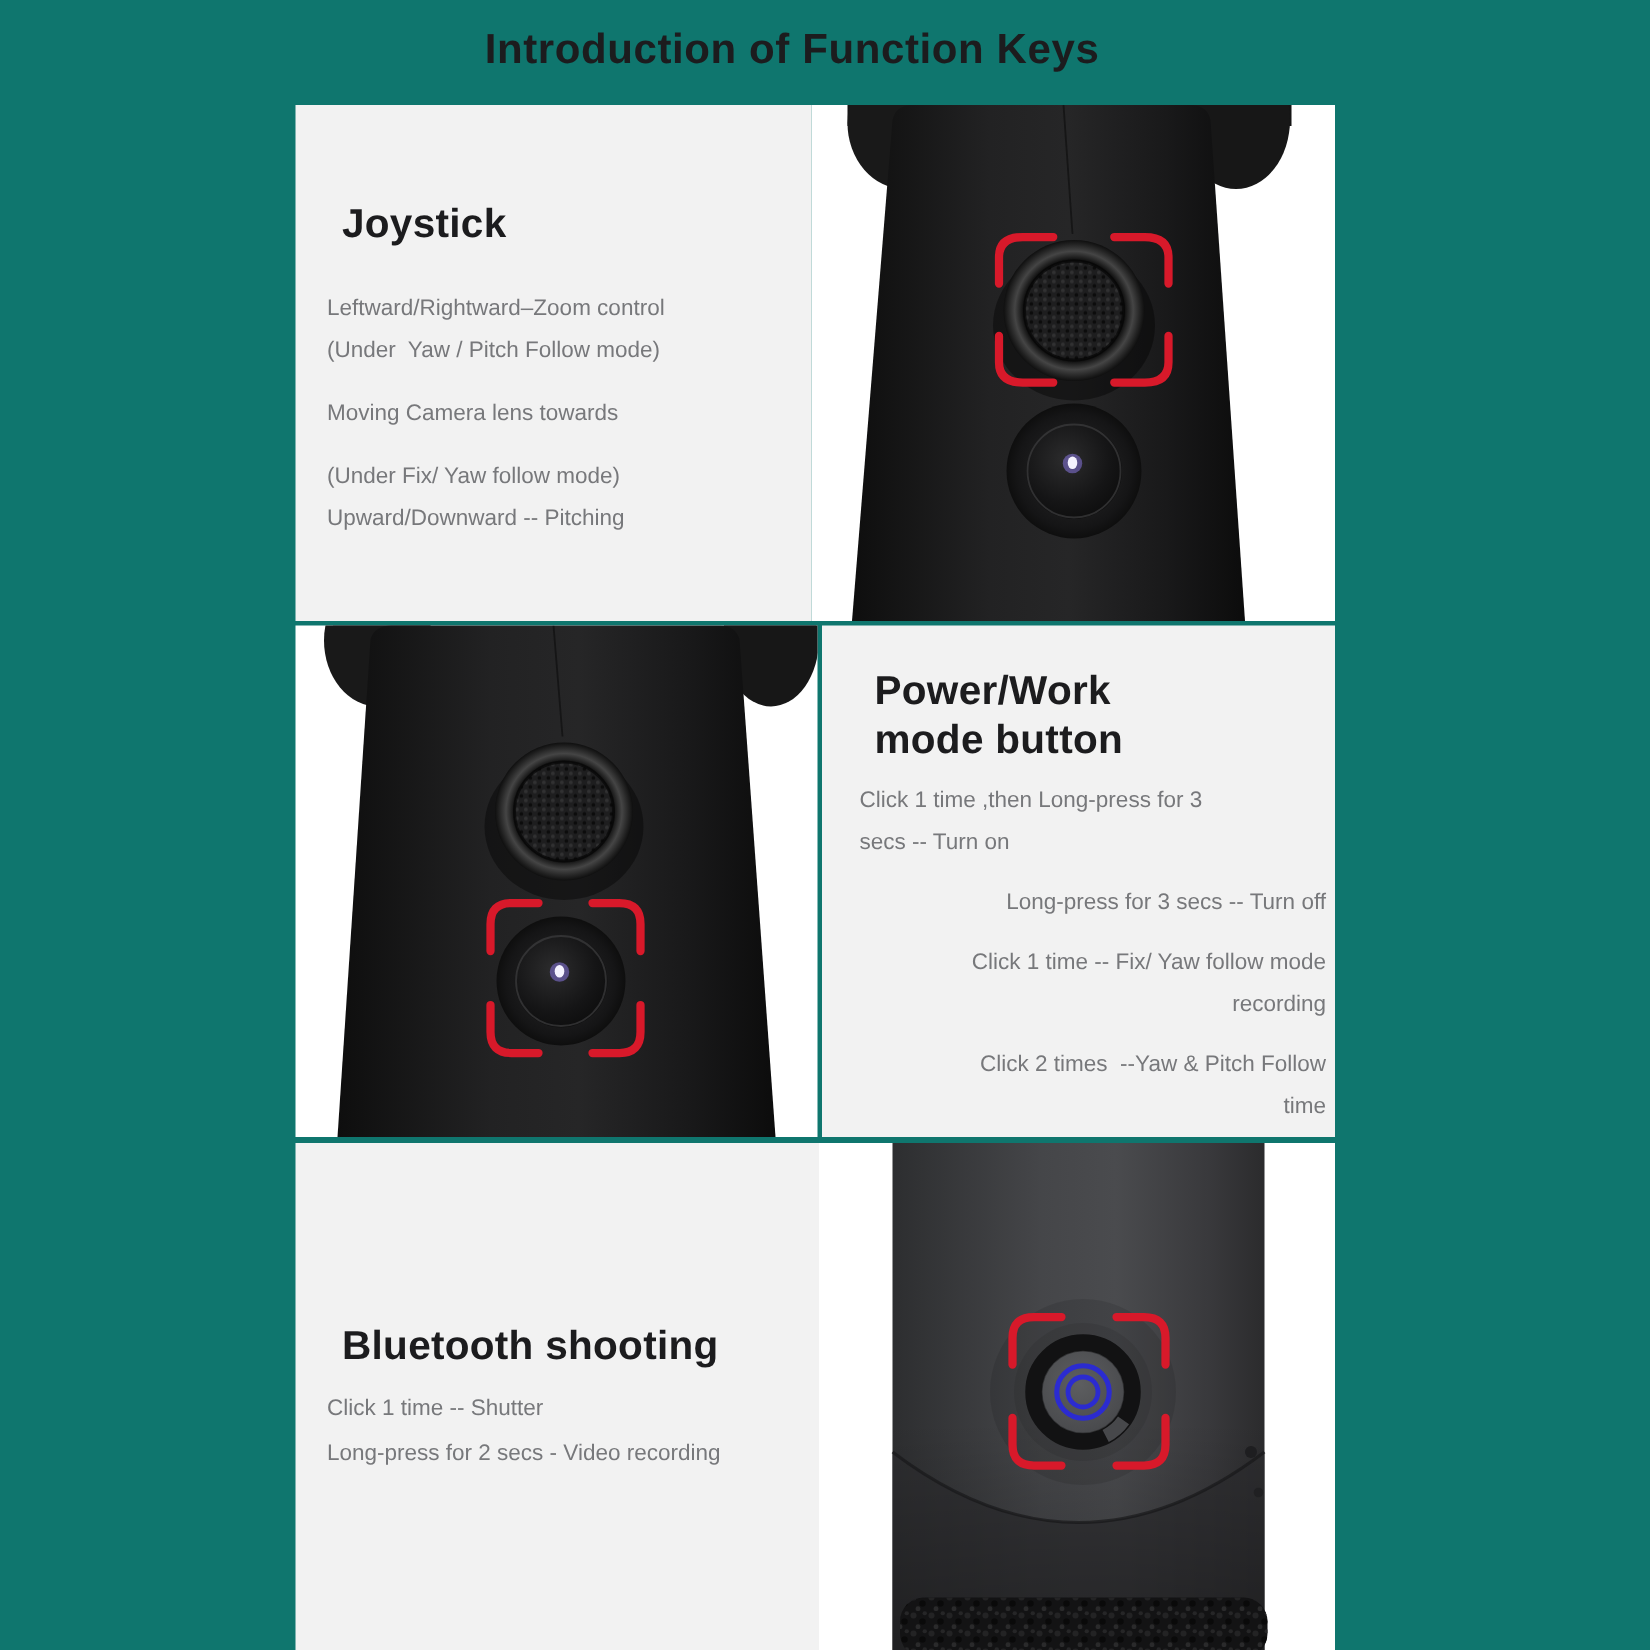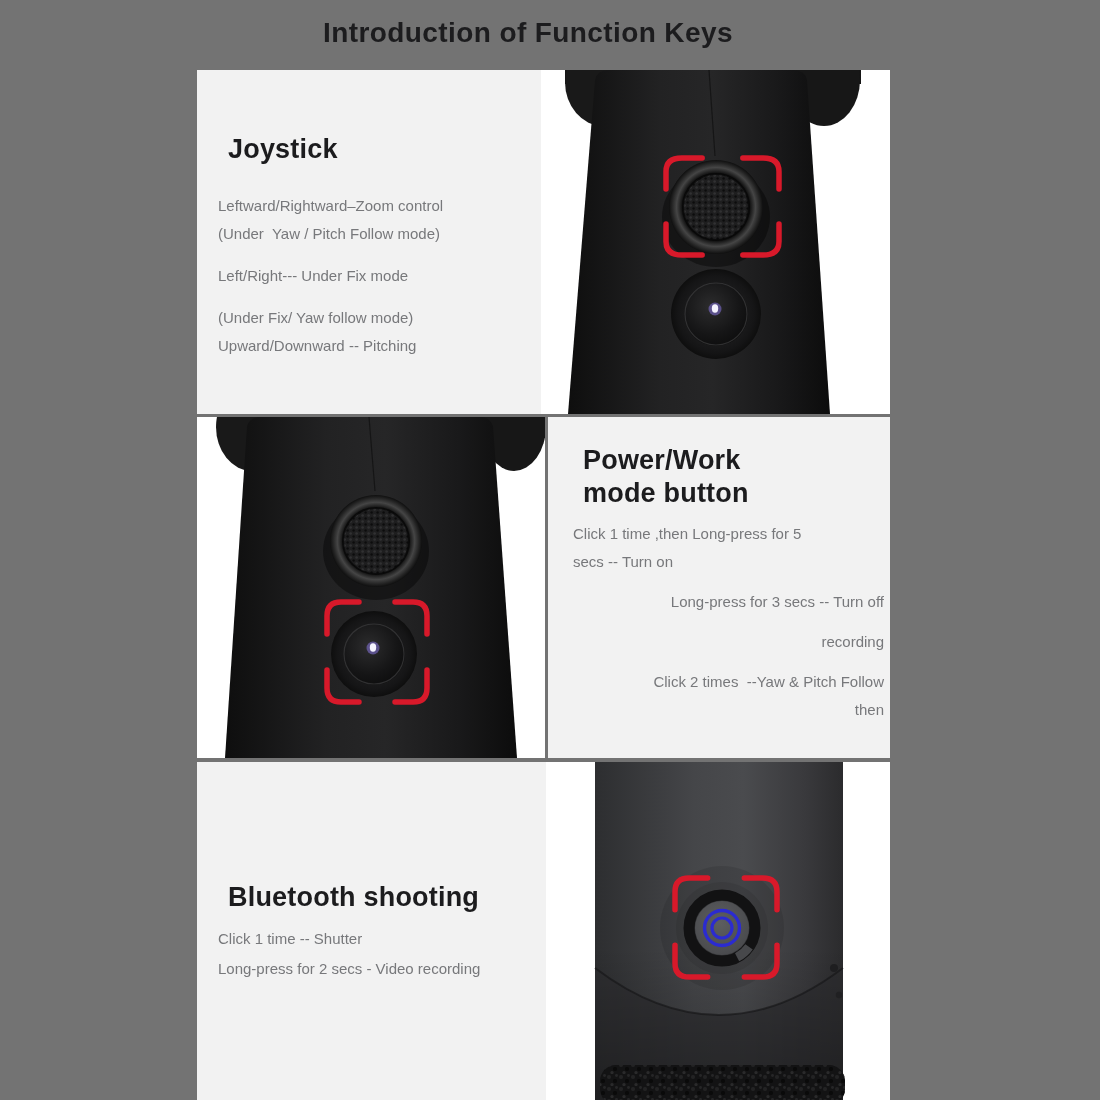--- a/index.html
+++ b/index.html
@@ -1,17 +1,17 @@
 <!DOCTYPE html>
 <html style="--panel-bg: #f2f2f2; --heading-text: #1c1c1e; --body-text: #77787b; --accent-red: #d8192a; --bluetooth-blue: #2b2bd0; --led-purple: #8f7bf0;"><head>
 <meta charset="utf-8">
 <style>
   html,body{margin:0;padding:0;background:#ffffff;}
   body{font-family:"Liberation Sans",sans-serif;}
-  .page{position:relative;width:1100px;height:1100px;background:#737373;overflow:hidden;}
+  .page{position:relative;width:1100px;height:1100px;background:#0f766e;overflow:hidden;}
 
   .title{position:absolute;top:17px;left:528px;transform:translateX(-50%);margin:0;
          font-size:28px;font-weight:700;color:var(--heading-text);letter-spacing:.4px;white-space:nowrap;}
 
   .panel{position:absolute;background:var(--panel-bg);box-sizing:border-box;}
   .panel h2{margin:10px;font-size:27px;font-weight:700;color:var(--heading-text);letter-spacing:.2px;}
   .hline{display:block;line-height:33px;white-space:pre-wrap;}
   .panel p{margin:0;color:var(--body-text);font-size:15px;font-weight:500;}
   .line{display:block;line-height:28px;white-space:pre-wrap;}
 
@@ -101,21 +101,21 @@
 
   <section class="panel panel-joystick">
     <h2>
       <span class="hline">Joystick</span>
     </h2>
     <p>
       <span class="line">Leftward/Rightward–Zoom control</span>
       <span class="line">(Under  Yaw / Pitch Follow mode)</span>
     </p>
     <p>
-      <span class="line">Left/Right--- Under Fix mode</span>
+      <span class="line">Moving Camera lens towards</span>
     </p>
     <p>
       <span class="line">(Under Fix/ Yaw follow mode)</span>
       <span class="line">Upward/Downward -- Pitching</span>
     </p>
   </section>
 
   <figure class="photo photo-joystick">
     <svg width="349" height="344" viewBox="0 0 349 344">
       <rect x="24" y="0" width="296" height="14" fill="#151515"></rect>
@@ -169,32 +169,33 @@
       </g>
     </svg>
   </figure>
 
   <section class="panel panel-power">
     <h2>
       <span class="hline">Power/Work</span>
       <span class="hline">mode button</span>
     </h2>
     <p>
-      <span class="line">Click 1 time ,then Long-press for 5</span>
+      <span class="line">Click 1 time ,then Long-press for 3</span>
       <span class="line">secs -- Turn on</span>
     </p>
     <p>
       <span class="line">Long-press for 3 secs -- Turn off</span>
     </p>
     <p>
+      <span class="line">Click 1 time -- Fix/ Yaw follow mode</span>
       <span class="line">recording</span>
     </p>
     <p>
       <span class="line">Click 2 times  --Yaw &amp; Pitch Follow</span>
-      <span class="line">then</span>
+      <span class="line">time</span>
     </p>
   </section>
 
   <section class="panel panel-bluetooth">
     <h2>
       <span class="hline">Bluetooth shooting</span>
     </h2>
     <p>
       <span class="line">Click 1 time -- Shutter</span>
       <span class="line">Long-press for 2 secs - Video recording</span>

